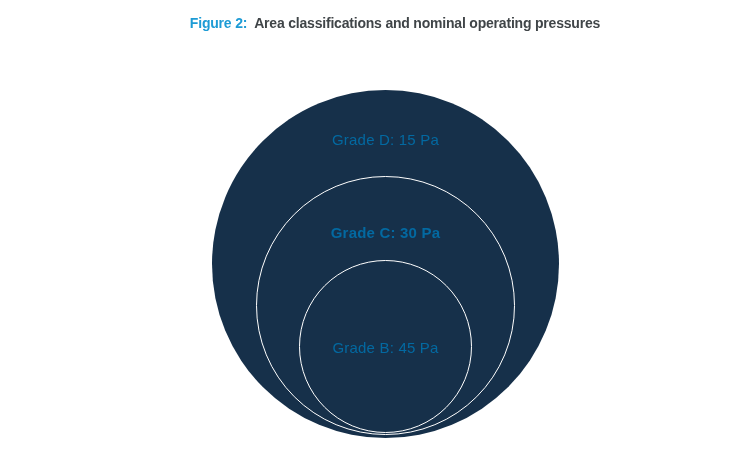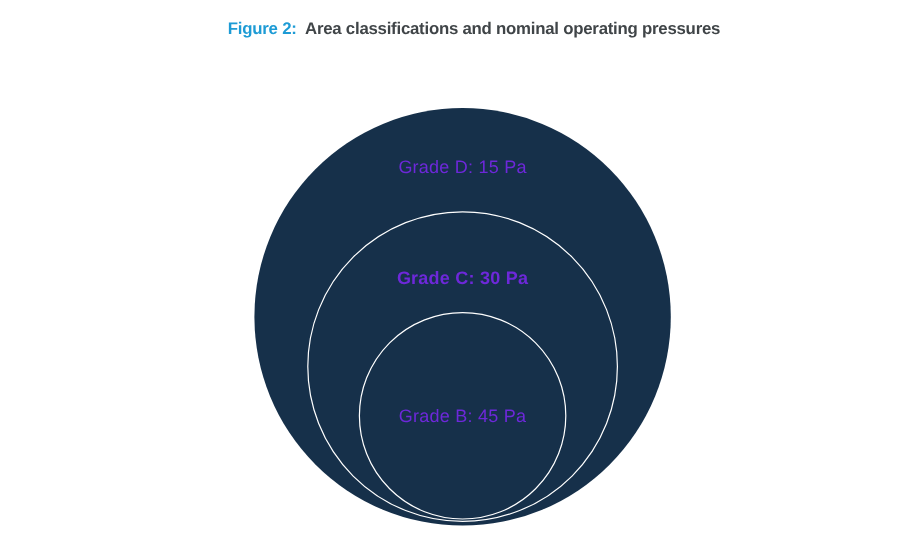--- a/index.html
+++ b/index.html
@@ -47,21 +47,21 @@
   .ring-d { left: 212px; top: 90px;  width: 347px; height: 348px; }
   .ring-c { left: 256px; top: 176px; width: 259px; height: 259px; }
   .ring-b { left: 299px; top: 260px; width: 173px; height: 173px; }
 
   
   .ring-label {
     position: absolute;
     left: 212px;
     width: 347px;
     text-align: center;
-    color: #6d28d9;
+    color: #0369a1;
     font-size: 15px;
     font-weight: 400;
     letter-spacing: 0.2px;
     white-space: nowrap;
   }
   .label-d { top: 131px; }
   .label-c { top: 224px; font-weight: bold; }
   .label-b { top: 339px; text-align: center; }
 </style>
 </head>

